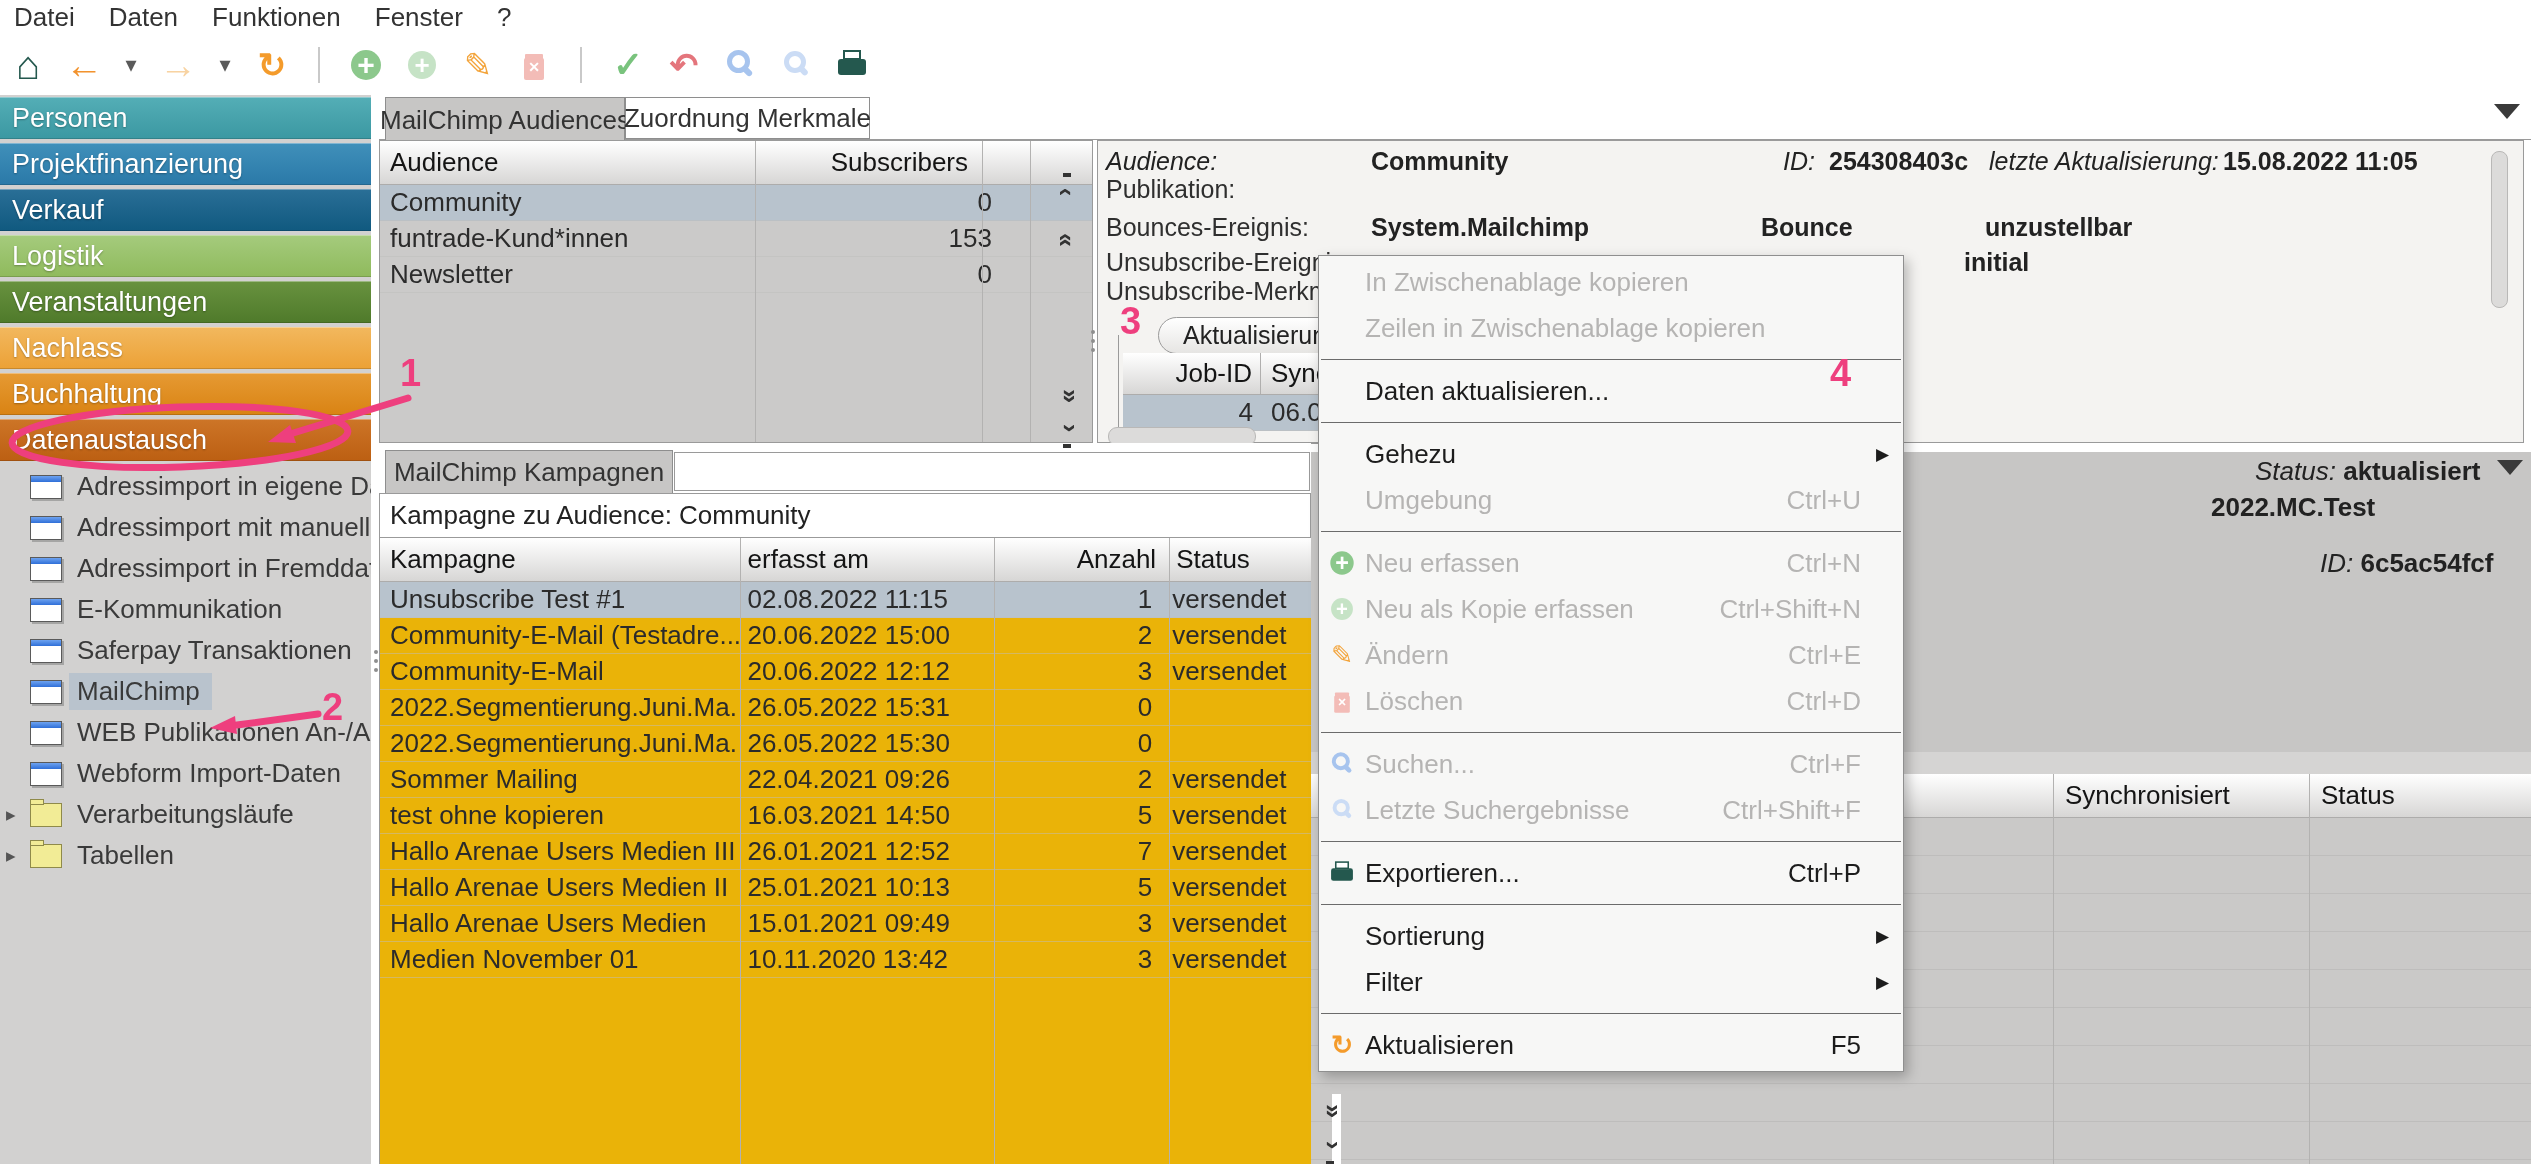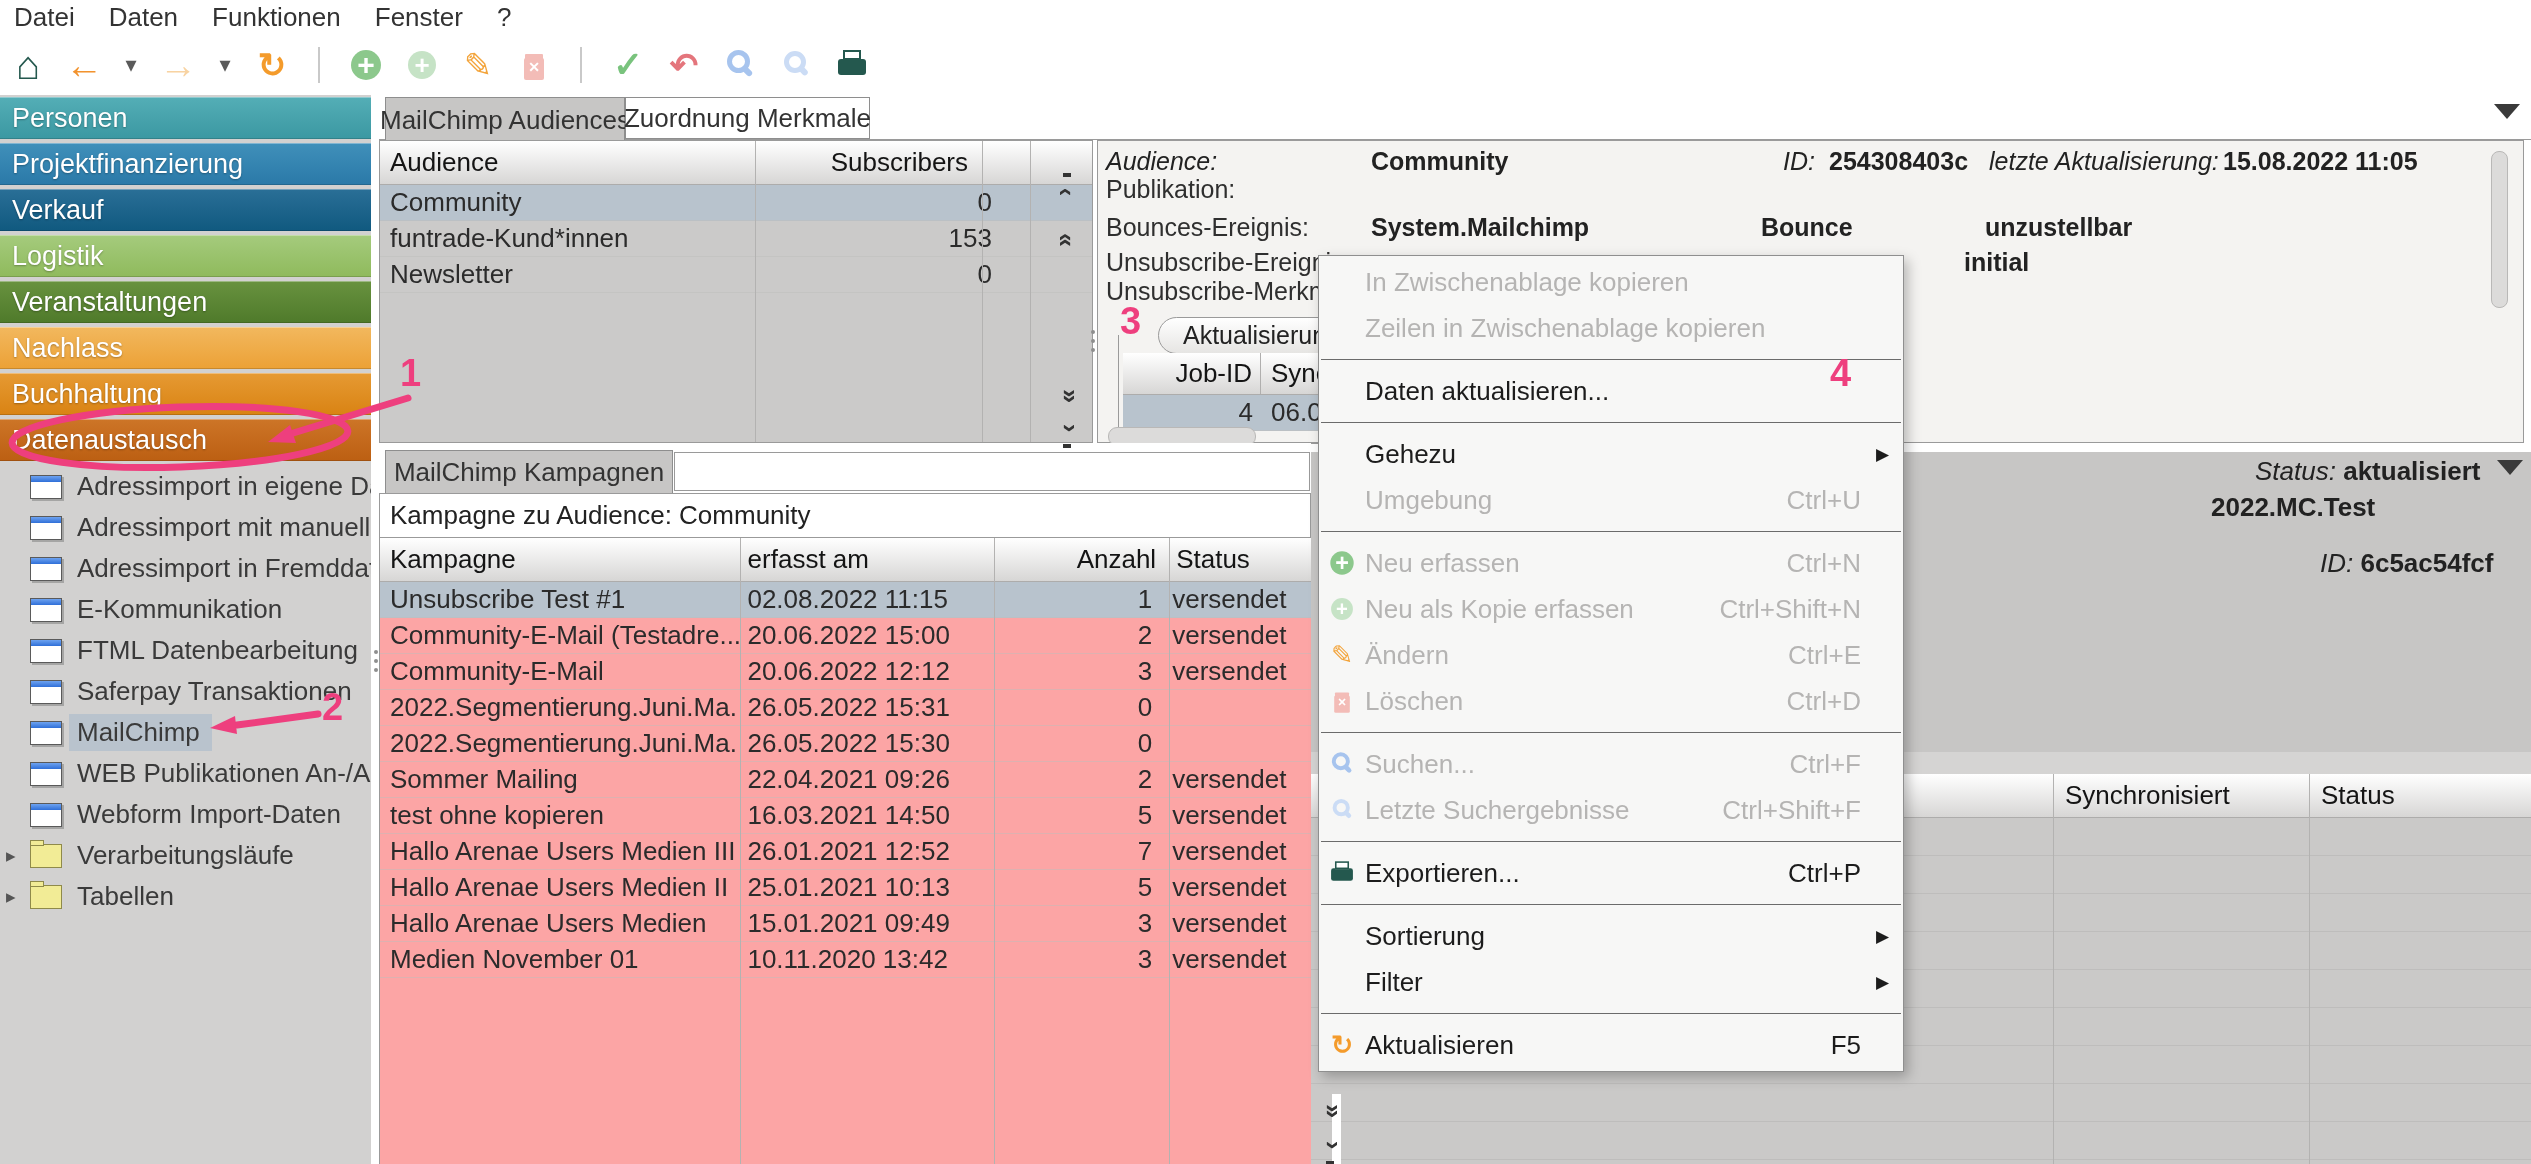--- a/index.html
+++ b/index.html
@@ -112,21 +112,21 @@
   .jobs .jr2{padding-left:10px;white-space:nowrap;}
   .pill{position:absolute;left:10px;top:286px;width:146px;height:17px;border-radius:9px;background:#dcdbda;border:1px solid #b9b8b7;cursor:pointer;}
   .grip{position:absolute;width:4px;height:4px;border-radius:50%;background:#8e8e8e;
         box-shadow:0 9px 0 #8e8e8e,0 18px 0 #8e8e8e;z-index:3;}
 
   
   .cstrip{position:absolute;left:379px;top:443px;width:932px;height:50px;background:#fff;}
   .cfield{position:absolute;left:295px;top:9px;width:636px;height:39px;background:#fff;border:1px solid #9a9a9a;box-sizing:border-box;cursor:text;}
   .csub{position:absolute;left:379px;top:493px;width:932px;height:45px;background:#fff;border:1px solid #9a9a9a;
         box-sizing:border-box;display:flex;align-items:center;padding-left:10px;font-size:26px;color:#222;}
-  .camp{position:absolute;left:379px;top:538px;width:932px;height:626px;background:#fca5a5;
+  .camp{position:absolute;left:379px;top:538px;width:932px;height:626px;background:#eab308;
         border-left:1px solid #9a9a9a;box-sizing:border-box;overflow:hidden;}
   .camp .th1{width:360px;padding-left:10px;}
   .camp .th2{width:254px;padding-left:8px;}
   .camp .th3{width:175px;justify-content:flex-end;padding-right:12px;}
   .camp .th4{width:143px;padding-left:8px;}
   .camp .td1{width:360px;padding-left:10px;white-space:nowrap;overflow:hidden;}
   .camp .td2{width:254px;padding-left:8px;}
   .camp .td3{width:175px;text-align:right;padding-right:12px;box-sizing:border-box;}
   .camp .td4{width:143px;padding-left:8px;}
 
@@ -238,25 +238,20 @@
           <span class="ti-label">Adressimport in Fremddaten</span>
         </div>
         <div class="tree-item">
           <span class="expander">▸</span>
           <span class="ti-icon"></span>
           <span class="ti-label">E-Kommunikation</span>
         </div>
         <div class="tree-item">
           <span class="expander">▸</span>
           <span class="ti-icon"></span>
-          <span class="ti-label">FTML Datenbearbeitung</span>
-        </div>
-        <div class="tree-item">
-          <span class="expander">▸</span>
-          <span class="ti-icon"></span>
           <span class="ti-label">Saferpay Transaktionen</span>
         </div>
         <div class="tree-item selected">
           <span class="expander">▸</span>
           <span class="ti-icon"></span>
           <span class="ti-label">MailChimp</span>
         </div>
         <div class="tree-item">
           <span class="expander">▸</span>
           <span class="ti-icon"></span>

